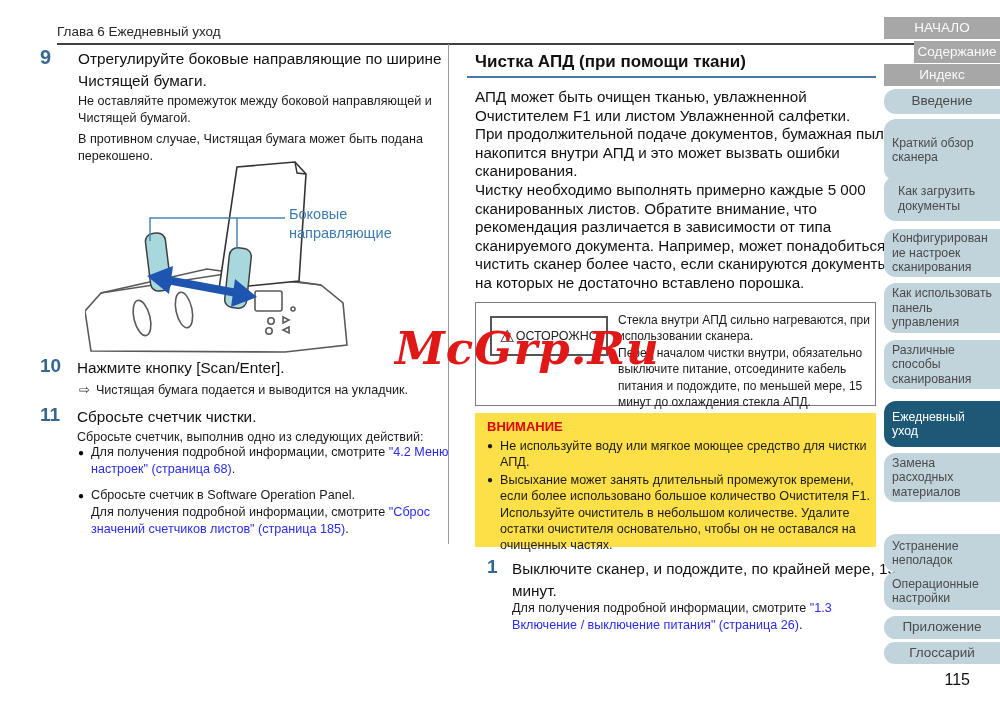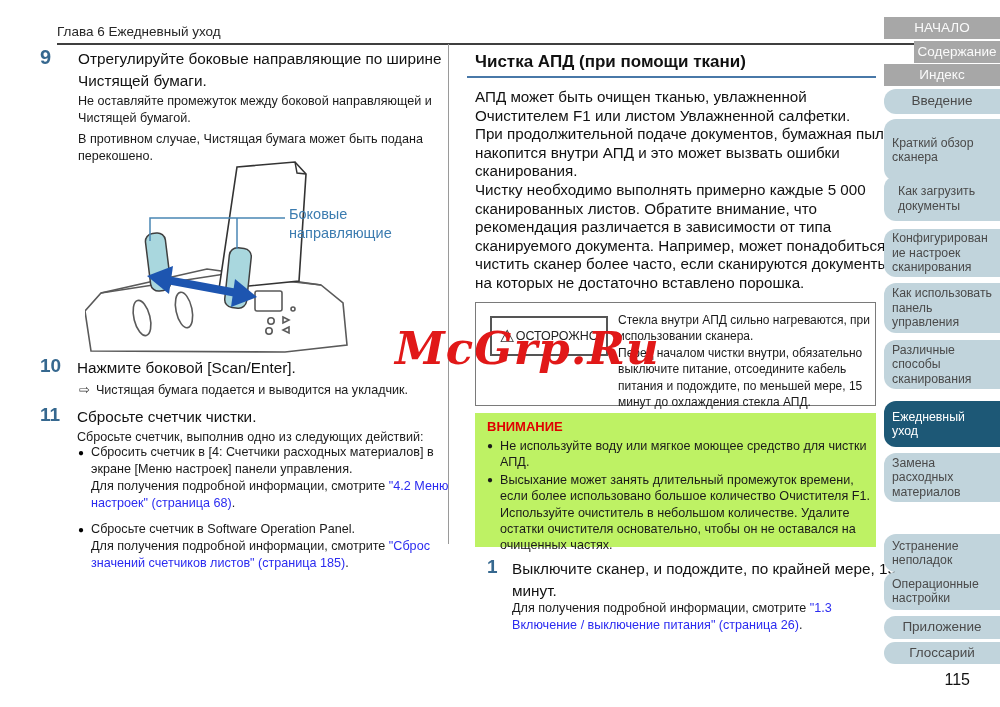--- a/index.html
+++ b/index.html
@@ -43,21 +43,21 @@
   .rheading{left:475px;top:52px;font-size:17px;font-weight:bold;color:#111;}
   .rheading-rule{left:467px;top:76px;width:409px;height:2px;background:#4878a8;}
   .rpara{left:475px;top:88px;font-size:15.2px;line-height:18.6px;color:#111;}
 
   .caution-box{left:475px;top:302px;width:399px;height:102px;border:1px solid #7a7a7a;background:#fff;}
   .caution-label{position:absolute;left:14px;top:13px;width:114px;height:36px;border:2px solid #555;
                  display:flex;align-items:center;justify-content:center;font-size:12.5px;color:#222;}
   .warn-ico{font-size:17px;margin-right:1px;color:#333;}
   .caution-text{position:absolute;left:142px;top:9px;font-size:12px;line-height:16.4px;color:#1a1a1a;}
 
-  .attention-box{left:475px;top:413px;width:401px;height:134px;background:#bef264;}
+  .attention-box{left:475px;top:413px;width:401px;height:134px;background:#fde047;}
   .att-title{position:absolute;left:12px;top:6px;font-size:13px;font-weight:bold;color:#e00000;}
   .att-bullets{position:absolute;left:12px;top:25px;width:380px;}
   .att-row{display:flex;margin-bottom:1px;}
   .att-dot{font-size:10px;line-height:16.4px;margin-right:7px;}
   .att-txt{font-size:12.6px;line-height:16.4px;color:#1a1a1a;}
 
   .s1num{left:487px;top:556px;}
   .s1title{left:512px;top:558px;}
   .s1ref{left:512px;top:600px;width:372px;}
 
@@ -119,35 +119,33 @@
     <polygon points="62,115 88,105 84,133" fill="#1d55b0"></polygon>
     <polygon points="172,136 146,146 150,118" fill="#1d55b0"></polygon>
 
     <polyline class="blue-ln" points="65,80 65,57 200,57"></polyline>
     <line class="blue-ln" x1="152" y1="57" x2="152" y2="88"></line>
   </svg>
   <div class="abs figlabel pre">Боковые
 направляющие</div>
 
   <div class="abs stepnum s10num">10</div>
-  <div class="abs steptitle s10title">Нажмите боковой [Scan/Enter].</div>
+  <div class="abs steptitle s10title">Нажмите кнопку [Scan/Enter].</div>
   <div class="abs smalltxt s10result">
     <span class="result-arrow">⇨</span><span>Чистящая бумага подается и выводится на укладчик.</span>
   </div>
 
   <div class="abs stepnum s11num">11</div>
   <div class="abs steptitle s11title">Сбросьте счетчик чистки.</div>
   <div class="abs smalltxt s11sub">Сбросьте счетчик, выполнив одно из следующих действий:</div>
 
   <div class="abs bullets-left">
     <div class="brow">
       <span class="bdot">●</span>
       <div class="btxt">
-        <div class="pre">Сбросить счетчик в [4: Счетчики расходных материалов] в
-экране [Меню настроек] панели управления.</div>
         <div><span>Для получения подробной информации, смотрите </span><span class="lnk">"4.2 Меню настроек" (страница 68)</span><span>.</span></div>
       </div>
     </div>
     <div class="brow">
       <span class="bdot">●</span>
       <div class="btxt">
         <div class="pre">Сбросьте счетчик в Software Operation Panel.</div>
         <div><span>Для получения подробной информации, смотрите </span><span class="lnk">"Сброс значений счетчиков листов" (страница 185)</span><span>.</span></div>
       </div>
     </div>

